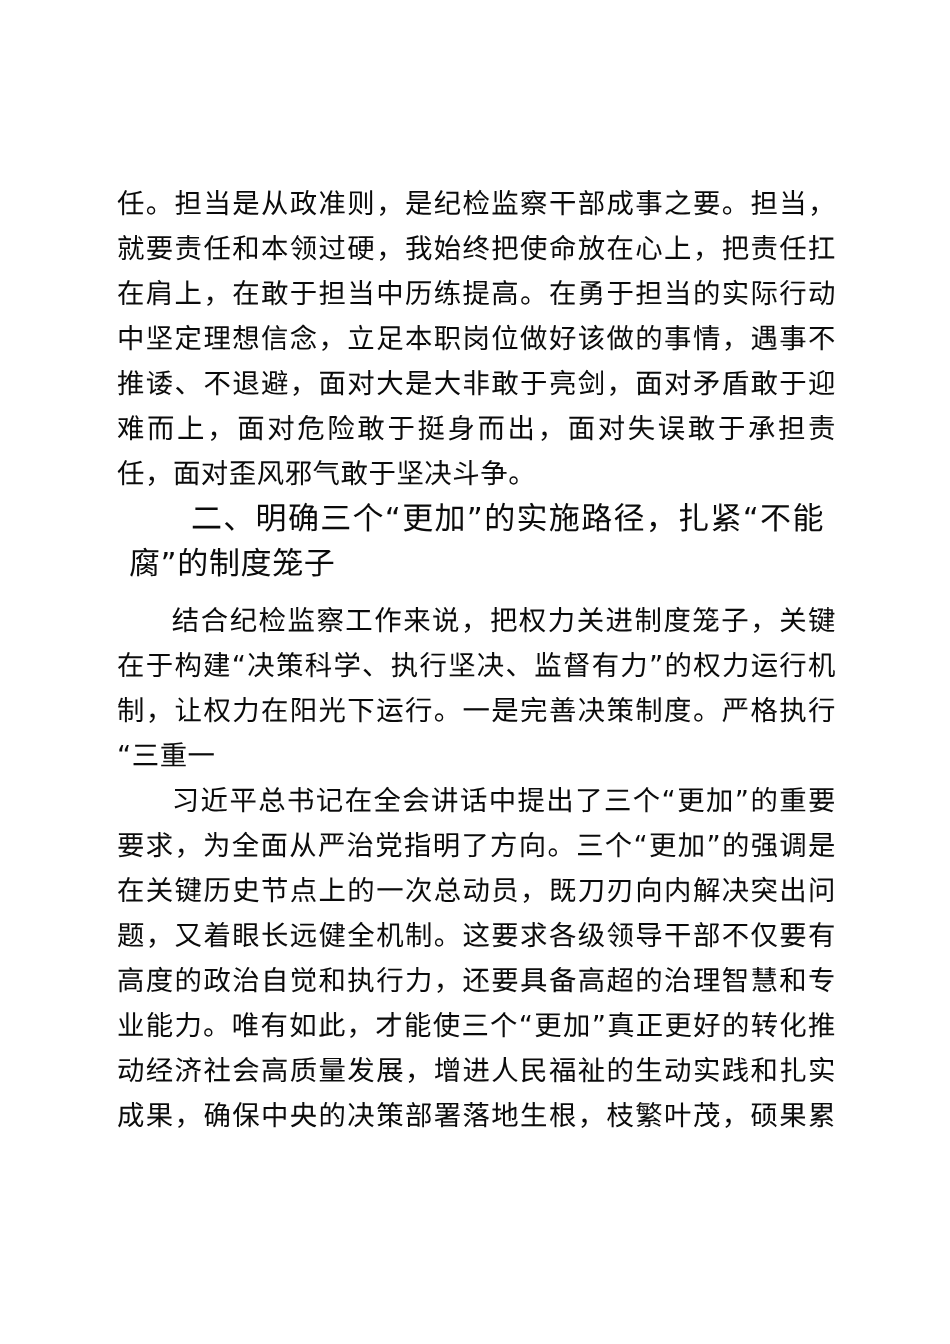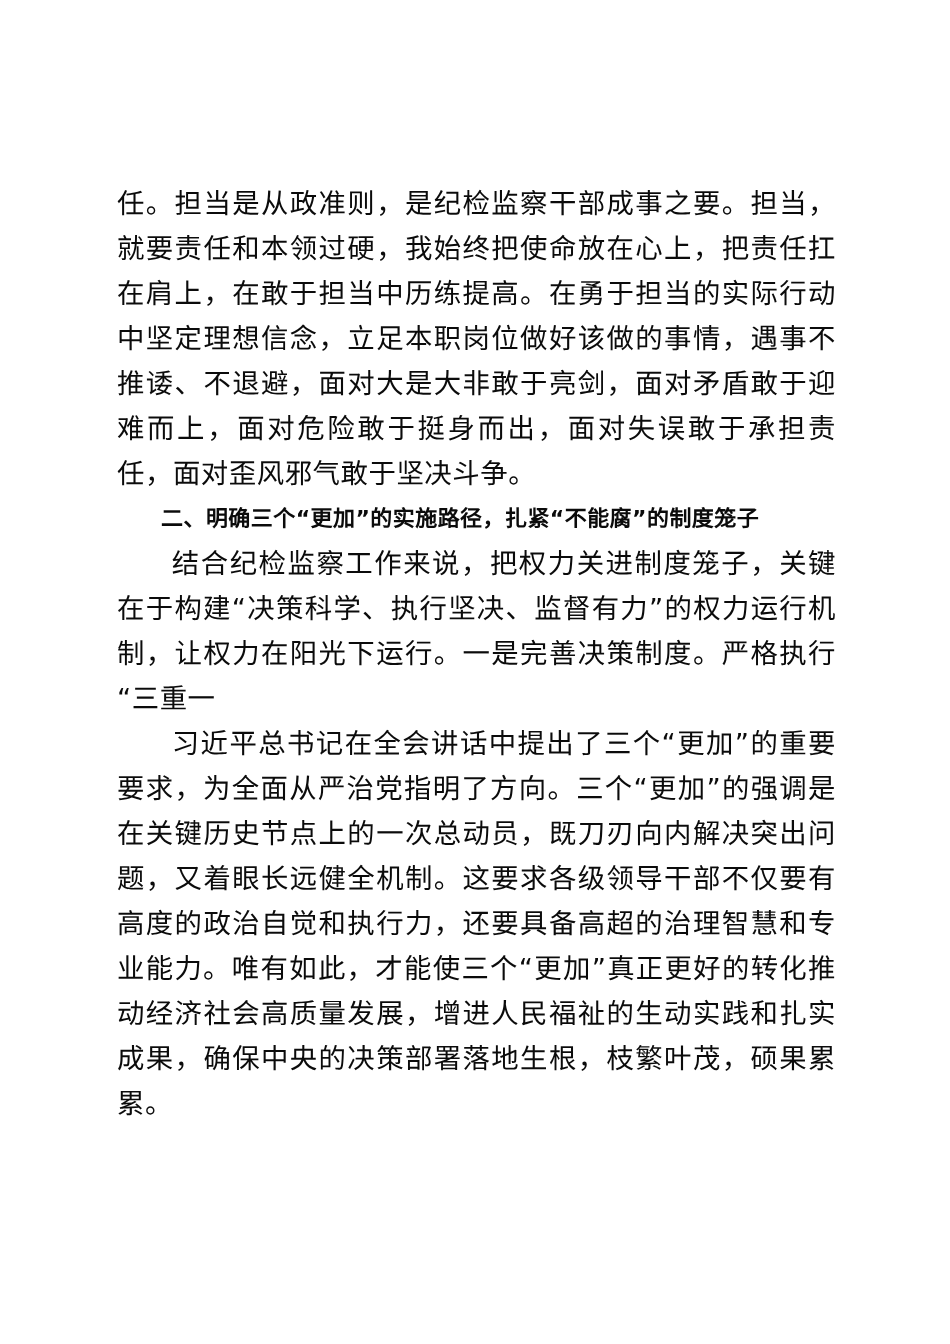--- a/index.html
+++ b/index.html
@@ -47,32 +47,32 @@
   }
 
   
   .para.flush-last {
     text-align-last: left;
   }
 
   
   .heading {
     font-family: "DejaVu Sans", "Liberation Sans", sans-serif;
-    font-size: 22px;
+    font-size: 31px;
     line-height: 45px;
     color: #0b0b0b;
-    margin: 0;
+    margin: 12px;
     padding: 0;
     text-indent: 2em;
     text-align: justify;
     text-justify: inter-character;
     text-align-last: left;
     letter-spacing: 0.02em;
     word-break: break-all;
-    font-weight: 700;
+    font-weight: 400;
   }
 
   .block + .block { margin-top: 0; }
 </style>
 </head>
 <body>
 
 <div class="page">
   <div class="text-column">
 

